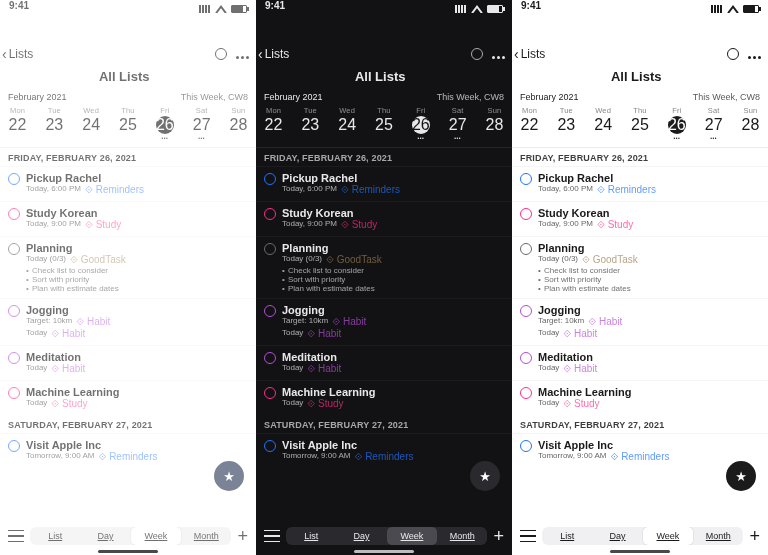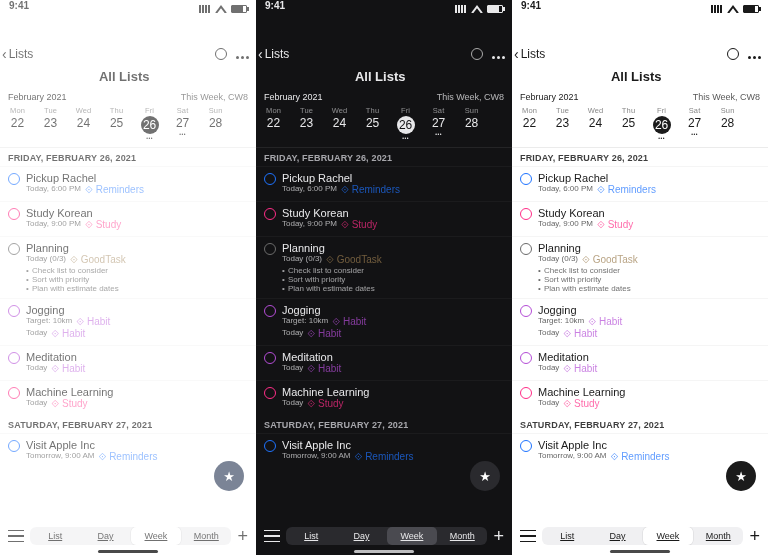--- a/index.html
+++ b/index.html
@@ -30,39 +30,39 @@
   .navtitle { font-size: 13px; font-weight: 600; margin-top: 46px; }
   .nav-right { display:flex; align-items:center; gap:8px; }
   .circle-btn { width:12px; height:12px; border:1.2px solid currentColor; border-radius:50%; }
   .p1 .circle-btn { border-color:#aaa; }
   .dots span{ display:inline-block; width:3px; height:3px; border-radius:50%; background:currentColor; margin:0 1px;}
   
   .monthrow { display:flex; justify-content:space-between; padding: 3px 8px 2px; font-size:9px; }
   .month { }
   .weeklab { opacity:.75; }
   
-  .weekrow { display:flex; justify-content:flex-start; padding: 2px 1px 6px; border-bottom: 1px solid rgba(0,0,0,.08); }
+  .weekrow { display:flex; justify-content:space-between; padding: 2px 1px 6px; border-bottom: 1px solid rgba(0,0,0,.08); }
   .p1 .weekrow { border-bottom-color: rgba(255,255,255,.08); }
   .daycol { width: 13%; text-align:center; }
   .dow { font-size: 7.5px; opacity:.55; letter-spacing:.02em; }
-  .dnum { font-size: 12px; margin-top:1px; }
+  .dnum { font-size: 16px; margin-top:1px; }
   .today { display:inline-block; width:18px; height:18px; line-height:18px; border-radius:50%; }
   .p0 .today, .p2 .today { background:#1b1b1b; color:#fff; }
   .p1 .today { background:#e8e8ea; color:#121214; }
   .daydots { font-size: 5px; letter-spacing: .5px; margin-top:1px; height:6px; }
   
   .section-hdr { font-size:9px; font-weight:600; letter-spacing:.02em; padding: 5px 8px 3px; opacity:.85; }
   .p1 .section-hdr { color:#c0c0c6; }
   
   .task { display:flex; gap:6px; padding: 5px 8px 5px; align-items:flex-start; border-top:1px solid rgba(0,0,0,.04);}
   .p1 .task { border-top-color: rgba(255,255,255,.04); }
   .task:first-child { border-top:none; }
   .ring { flex:0 0 auto; width:12px; height:12px; margin-top:1px; border-radius:50%; border:1.4px solid; }
   .tbody { flex:1; min-width:0; }
-  .tt { font-size:11px; font-weight:400; }
+  .tt { font-size:11px; font-weight:700; }
   .meta { font-size:8px; opacity:.7; display:flex; gap:4px; flex-wrap:wrap; }
   .tag { font-size:10px; }
   .notes div { font-size:8px; opacity:.65; padding-left:6px; position:relative; }
   .notes div::before { content:'•'; position:absolute; left:0; }
   
   
   .fab { position:absolute; right:12px; bottom:64px; width:30px; height:30px; border-radius:50%; display:flex; align-items:center; justify-content:center; }
   .p0 .fab { background:#2b3a57; color:#fff; }
   .p1 .fab { background:#2a2a2e; color:#fff; }
   .p2 .fab { background:#1b1b1b; color:#fff; }

